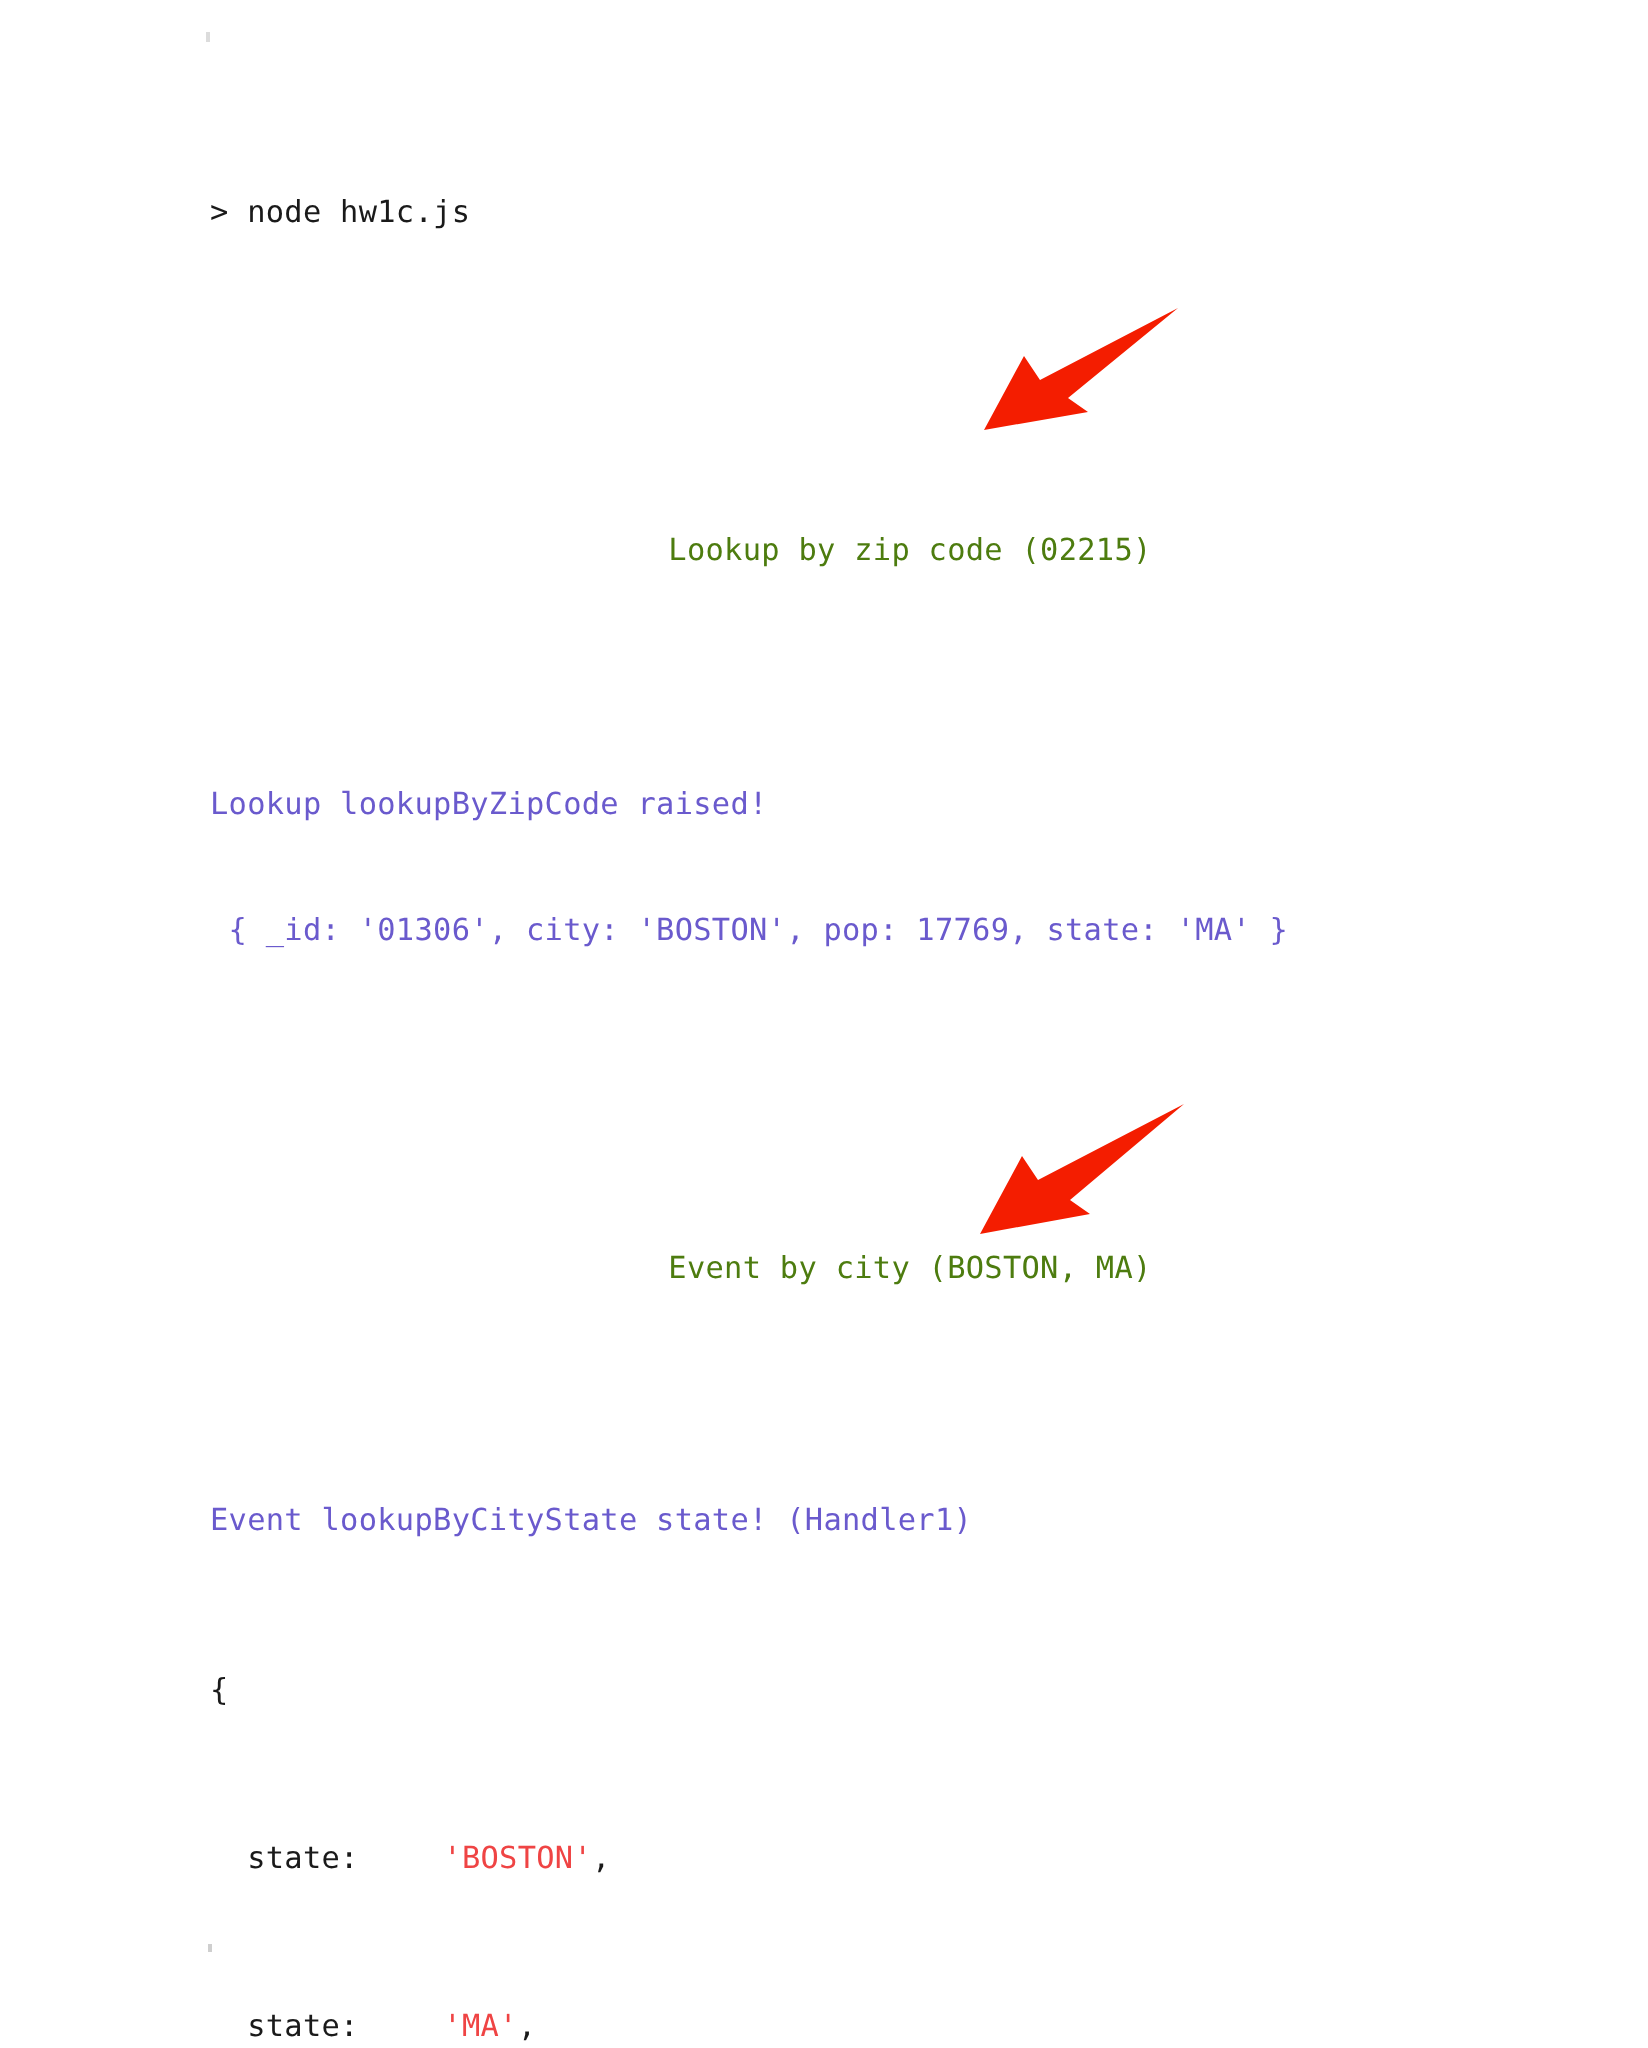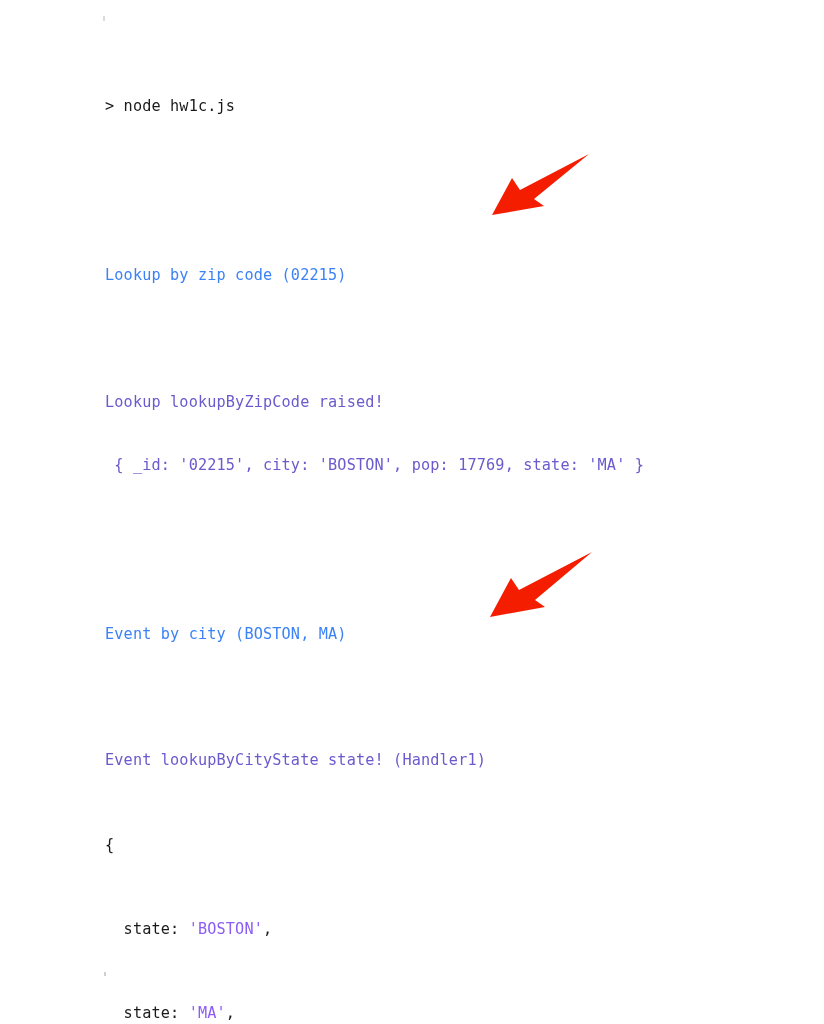--- a/index.html
+++ b/index.html
@@ -40,24 +40,24 @@
     min-height: 21.1px;
     font-family: "DejaVu Sans Mono", "Liberation Mono", monospace;
   }
 
   .line.blank {
     height: 21.1px;
   }
 
   
   .c-prompt   { color: #1a1a1a; }
-  .c-heading  { color: #3b82f6; }
+  .c-heading  { color: #4d7c0f; text-align: center; }
   .c-event    { color: #6a5acd; }
   .c-plain    { color: #1a1a1a; }
-  .c-string   { color: #8b5cf6; }
+  .c-string   { color: #ef4444; margin-left: 33px; }
 
   
   .cursor-mark {
     position: absolute;
     left: 104px;
     top: 972px;
     width: 2px;
     height: 4px;
     background: #cfcfcf;
   }
@@ -86,21 +86,21 @@
   <div class="console">
 
     
     <div class="line c-prompt">&gt; node hw1c.js</div>
     <div class="line blank"></div>
 
     
     <div class="line c-heading">Lookup by zip code (02215)</div>
     <div class="line blank"></div>
     <div class="line c-event">Lookup lookupByZipCode raised!</div>
-    <div class="line c-event"> { _id: '02215', city: 'BOSTON', pop: 17769, state: 'MA' }</div>
+    <div class="line c-event"> { _id: '01306', city: 'BOSTON', pop: 17769, state: 'MA' }</div>
     <div class="line blank"></div>
 
     
     <div class="line c-heading">Event by city (BOSTON, MA)</div>
     <div class="line blank"></div>
     <div class="line c-event">Event lookupByCityState state! (Handler1)</div>
 
     <div class="line c-plain">{</div>
 
     <div class="line"><span class="c-plain">  state: </span><span class="c-string">'BOSTON'</span><span class="c-plain">,</span></div>

